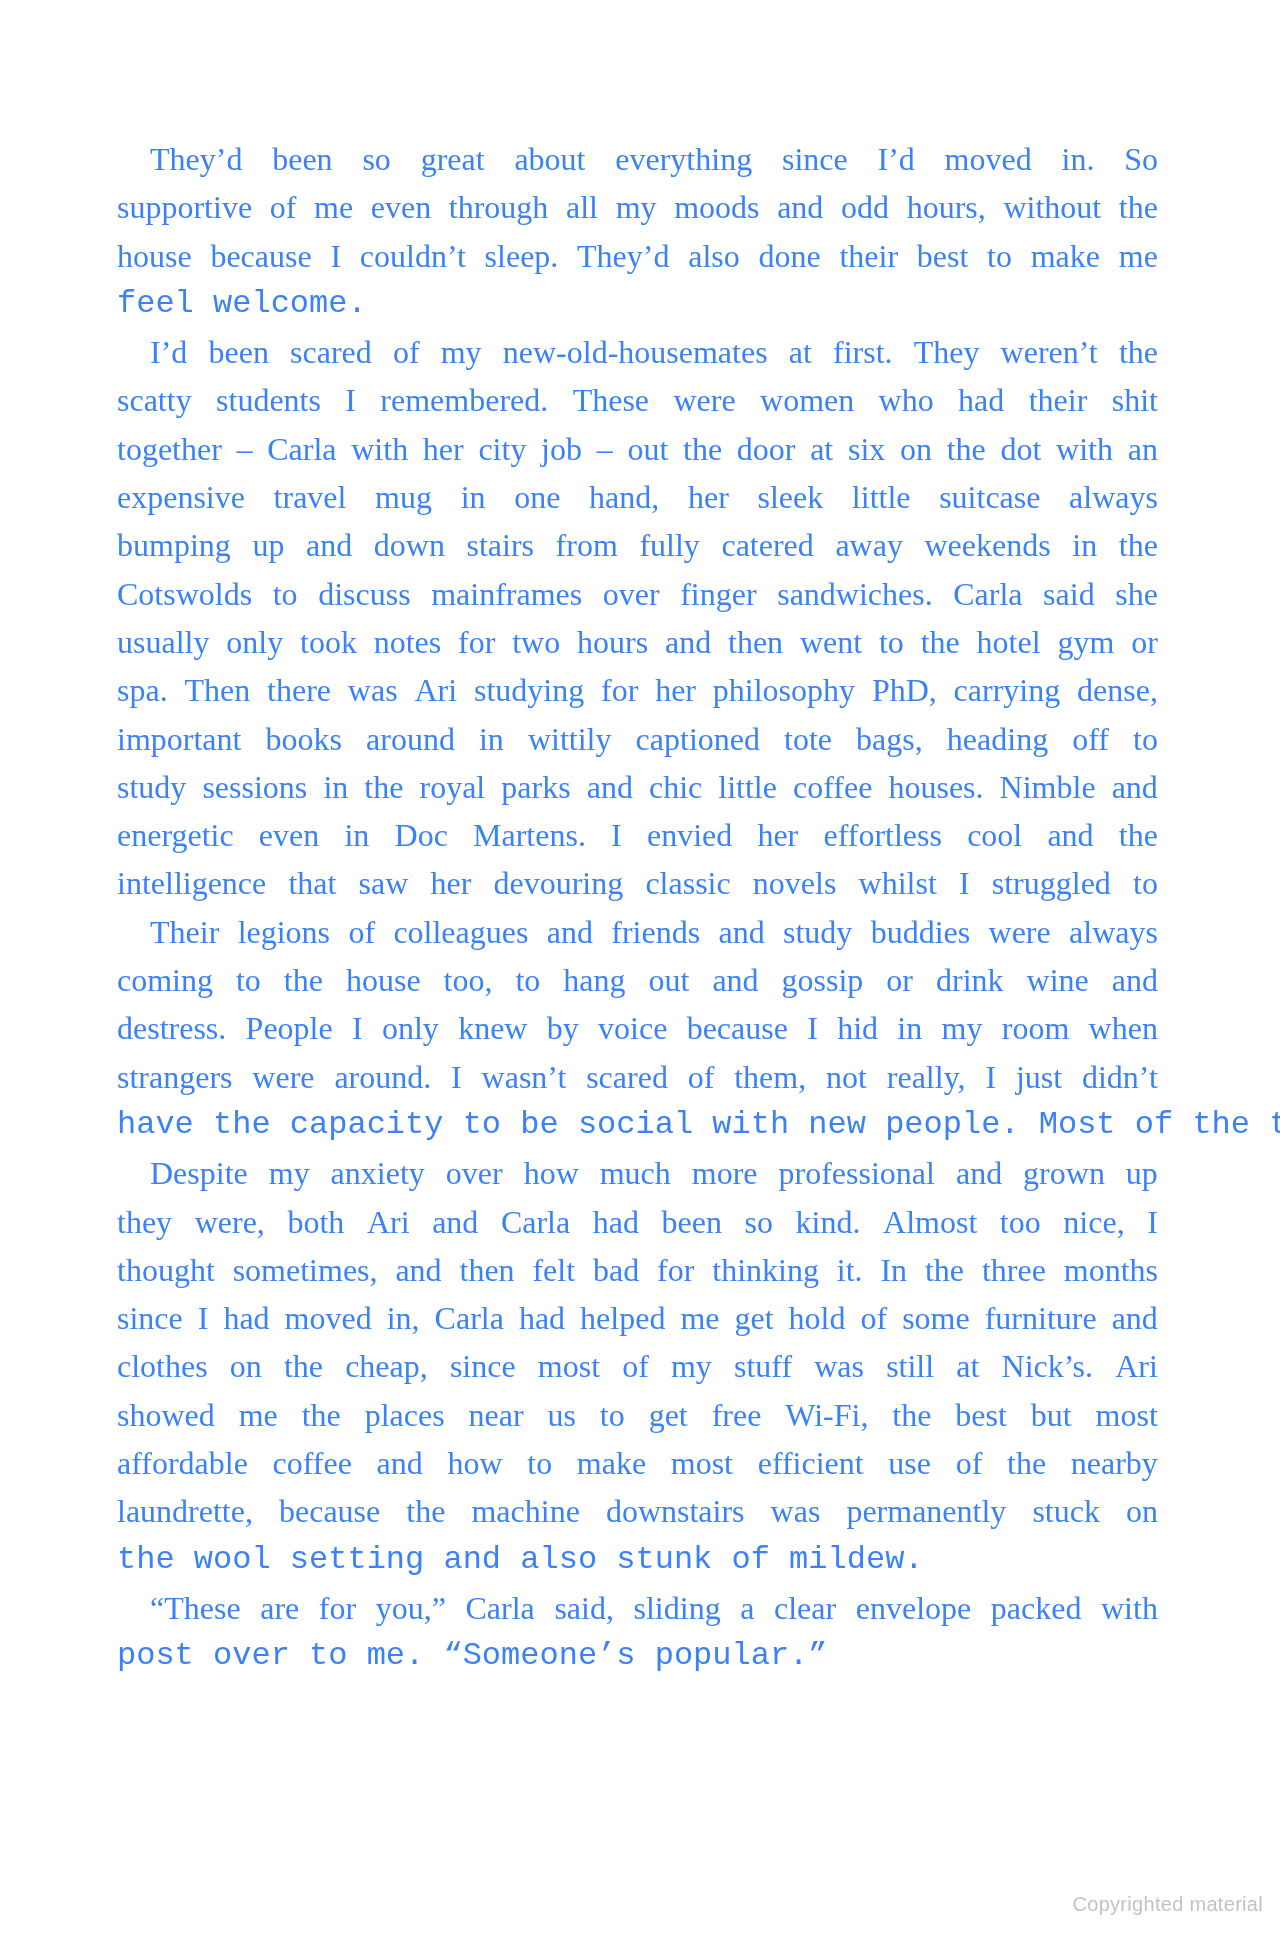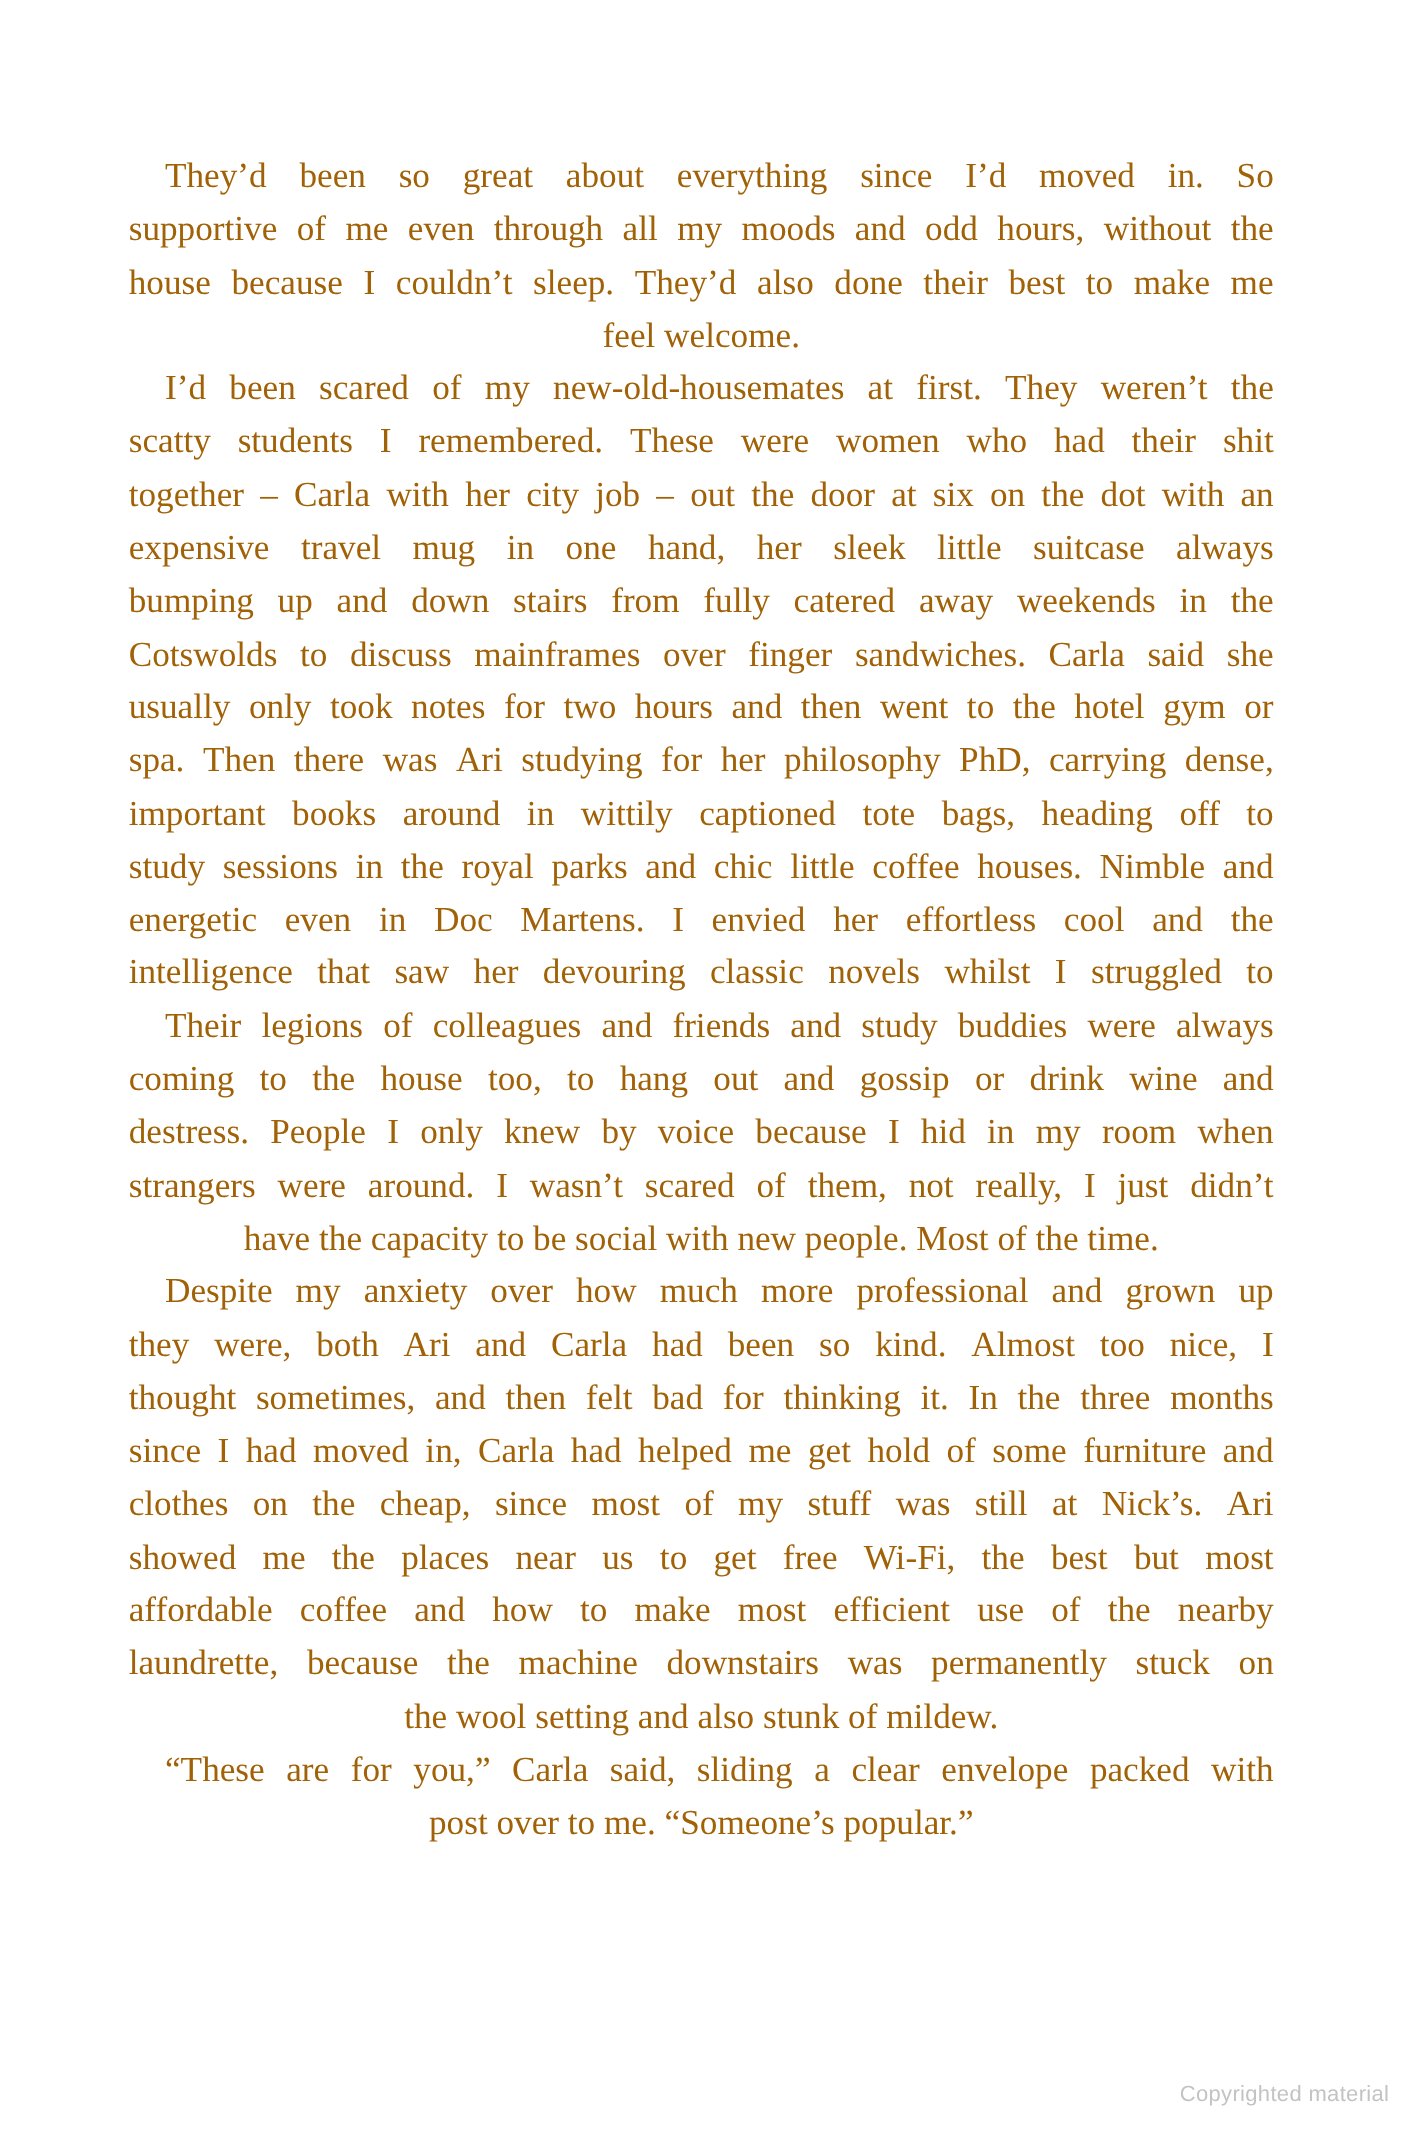--- a/index.html
+++ b/index.html
@@ -19,38 +19,38 @@
     left: 0; top: 0;
     width: 1280px;
     height: 1935px;
     background: #ffffff;
   }
   .text-block {
     position: absolute;
     left: 117px;
     top: 135px;
     width: 1041px;
-    color: #a16207;
+    color: #3b82f6;
     font-size: 32px;
   }
   .para { margin: 0; padding: 0; }
   .line {
     height: 48.3px;
     line-height: 48.3px;
     white-space: nowrap;
   }
   
   .line.just {
     display: flex;
     justify-content: space-between;
     align-items: baseline;
   }
   .line.just.first { padding-left: 33px; }
   
-  .line.last { text-align: center; }
+  .line.last { text-align: left; font-family: Liberation Mono, monospace; }
   .watermark {
     position: absolute;
     right: 17px;
     top: 1893px;
     font-family: "Liberation Sans", sans-serif;
     font-size: 20px;
     color: #c3c3c3;
     letter-spacing: 0.3px;
   }
 </style>

